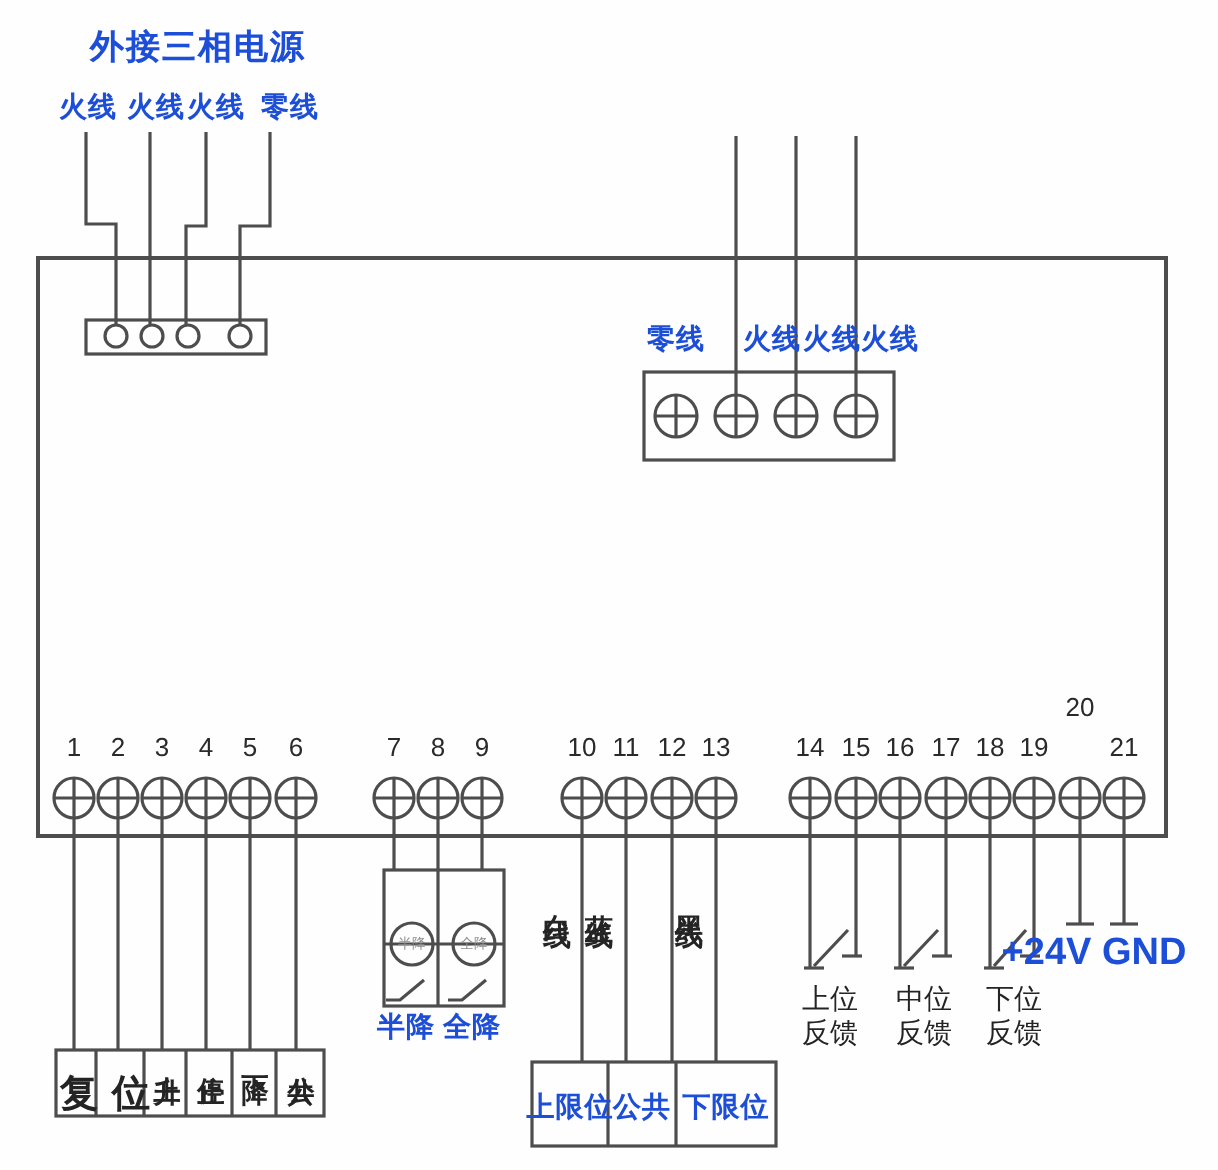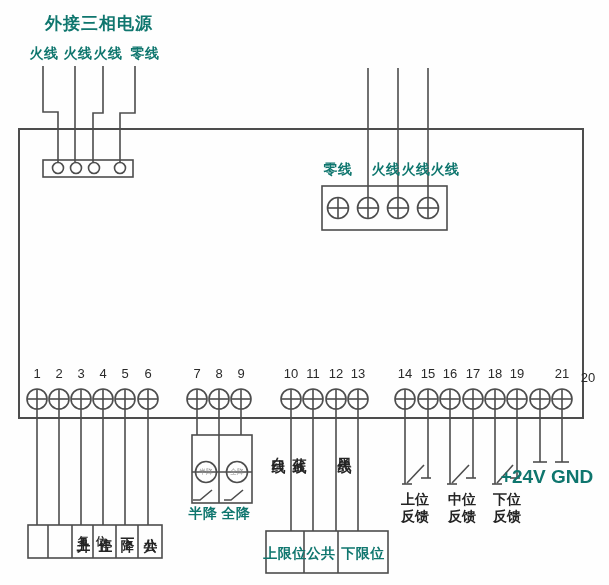--- a/index.html
+++ b/index.html
@@ -3,34 +3,34 @@
 <meta charset="utf-8">
 <style>
   html,body{margin:0;padding:0;background:#ffffff;}
   .canvas{
     position:relative;width:609px;height:585px;background:#fefefe;
     font-family:"Liberation Sans","DejaVu Sans",sans-serif;color:#222;
     overflow:hidden;
   }
   svg.wires{position:absolute;left:0;top:0;}
   .lbl{position:absolute;transform:translateX(-50%);font-size:14px;font-weight:600;
-       white-space:nowrap;letter-spacing:0.5px;color:#0f766e;}
+       white-space:nowrap;letter-spacing:0.5px;color:#1d4ed8;}
   .lbl-left{position:absolute;font-weight:600;white-space:nowrap;color:#242424;}
   .vlbl{position:absolute;transform:translateX(-50%);writing-mode:vertical-rl;
         text-orientation:upright;font-size:14px;font-weight:600;letter-spacing:3px;color:#242424;}
   .vcell{position:absolute;transform:translateX(-50%);writing-mode:vertical-rl;
         text-orientation:upright;font-size:13.5px;font-weight:600;letter-spacing:1px;color:#242424;}
   .title-ext{font-size:17px;font-weight:700;letter-spacing:1px;}
   .title-motor{font-size:19px;font-weight:700;color:#9a4130;letter-spacing:1px;}
   .board-title{font-size:46px;font-weight:400;letter-spacing:3px;color:#1b1b1b;
         font-family:"Liberation Serif","DejaVu Serif",serif;}
   .tnum{position:absolute;transform:translateX(-50%);font-size:13px;font-weight:400;color:#2a2a2a;}
   .two-line{position:absolute;transform:translateX(-50%);text-align:center;
-        line-height:17px;font-size:14px;font-weight:700;white-space:nowrap;color:#242424;}
-  .reset-lbl{font-size:11px;letter-spacing:7px;padding-left:48px;}
+        line-height:17px;font-size:14px;font-weight:400;white-space:nowrap;color:#242424;}
+  .reset-lbl{font-size:19px;letter-spacing:7px;}
   .btn-inner{position:absolute;transform:translate(-50%,-50%);font-size:7px;color:#8f8f8f;
         font-weight:400;white-space:nowrap;}
   .pwr-lbl{font-size:19px;font-weight:700;letter-spacing:0;}
 </style>
 </head>
 <body>
 
 <div class="canvas" id="canvas">
 
   <svg class="wires" width="609" height="585" viewBox="0 0 609 585" stroke="#4d4d4d" stroke-width="1.6" fill="none">
@@ -267,15 +267,15 @@
     <span class="tnum" style="left: 291px; top: 366px;">10</span>
     <span class="tnum" style="left: 313px; top: 366px;">11</span>
     <span class="tnum" style="left: 336px; top: 366px;">12</span>
     <span class="tnum" style="left: 358px; top: 366px;">13</span>
     <span class="tnum" style="left: 405px; top: 366px;">14</span>
     <span class="tnum" style="left: 428px; top: 366px;">15</span>
     <span class="tnum" style="left: 450px; top: 366px;">16</span>
     <span class="tnum" style="left: 473px; top: 366px;">17</span>
     <span class="tnum" style="left: 495px; top: 366px;">18</span>
     <span class="tnum" style="left: 517px; top: 366px;">19</span>
-    <span class="tnum" style="left: 540px; top: 370px; margin-left: 48px;">20</span>
+    <span class="tnum" style="left: 540px; top: 346px;">20</span>
     <span class="tnum" style="left: 562px; top: 366px;">21</span>
   </div>
 
 </body></html>

